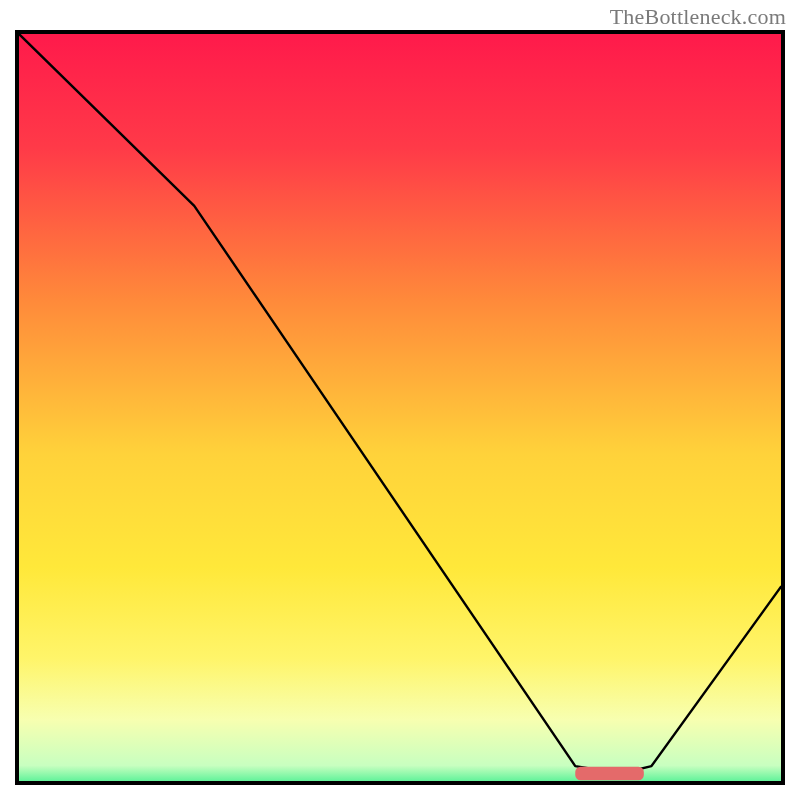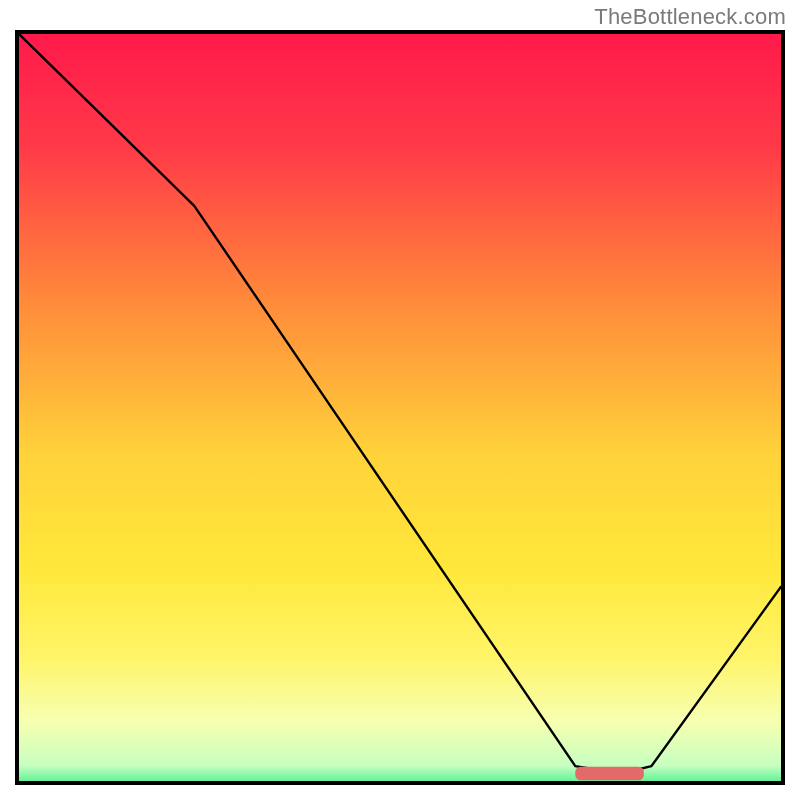--- a/index.html
+++ b/index.html
@@ -6,21 +6,21 @@
   html, body { width: 800px; height: 800px; overflow: hidden; background: #fff; }
   .chart-container {
     position: relative;
     width: 800px;
     height: 800px;
   }
   .watermark {
     position: absolute;
     top: 4px;
     right: 14px;
-    font-family: Liberation Sans, sans-serif;
+    font-family: Liberation Serif, serif;
     font-size: 22px;
     color: #7a7a7a;
     letter-spacing: 0.2px;
     z-index: 10;
   }
   .plot-frame {
     position: absolute;
     left: 15px;
     top: 30px;
     width: 770px;

